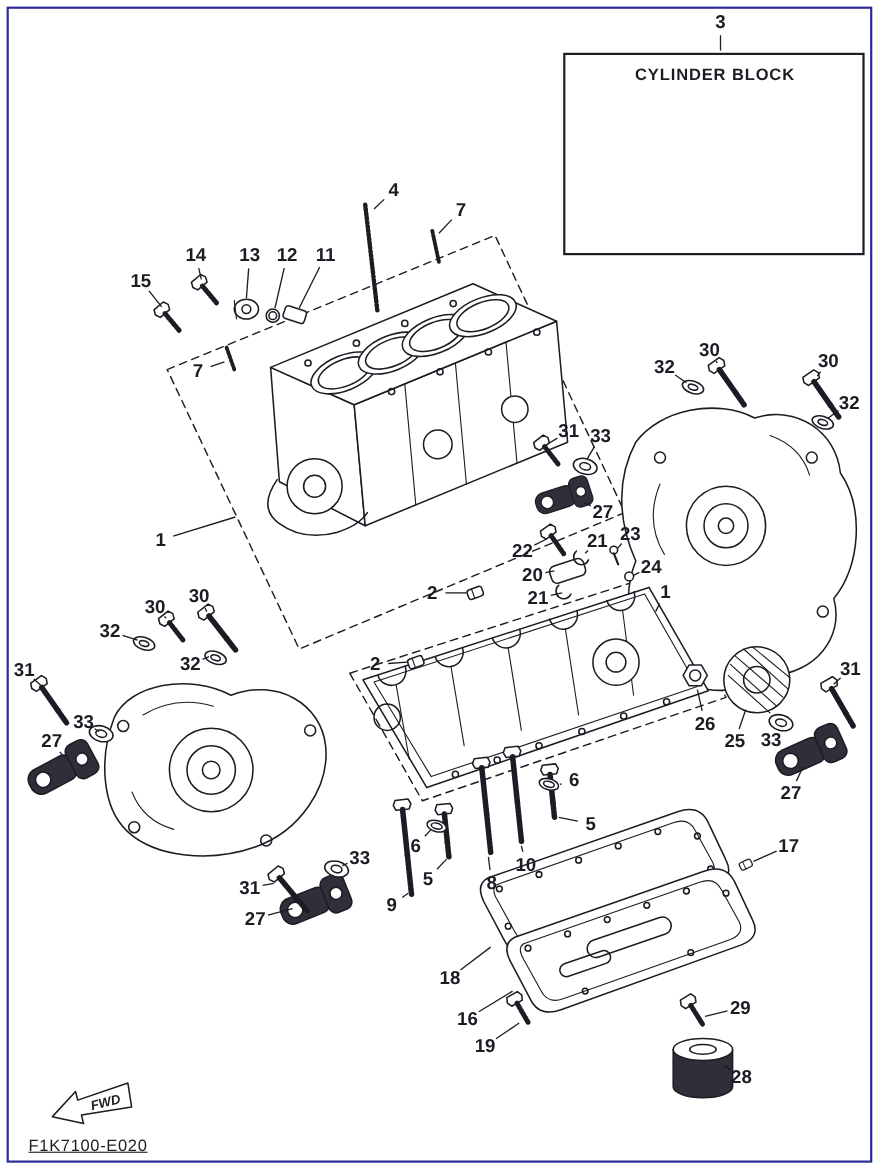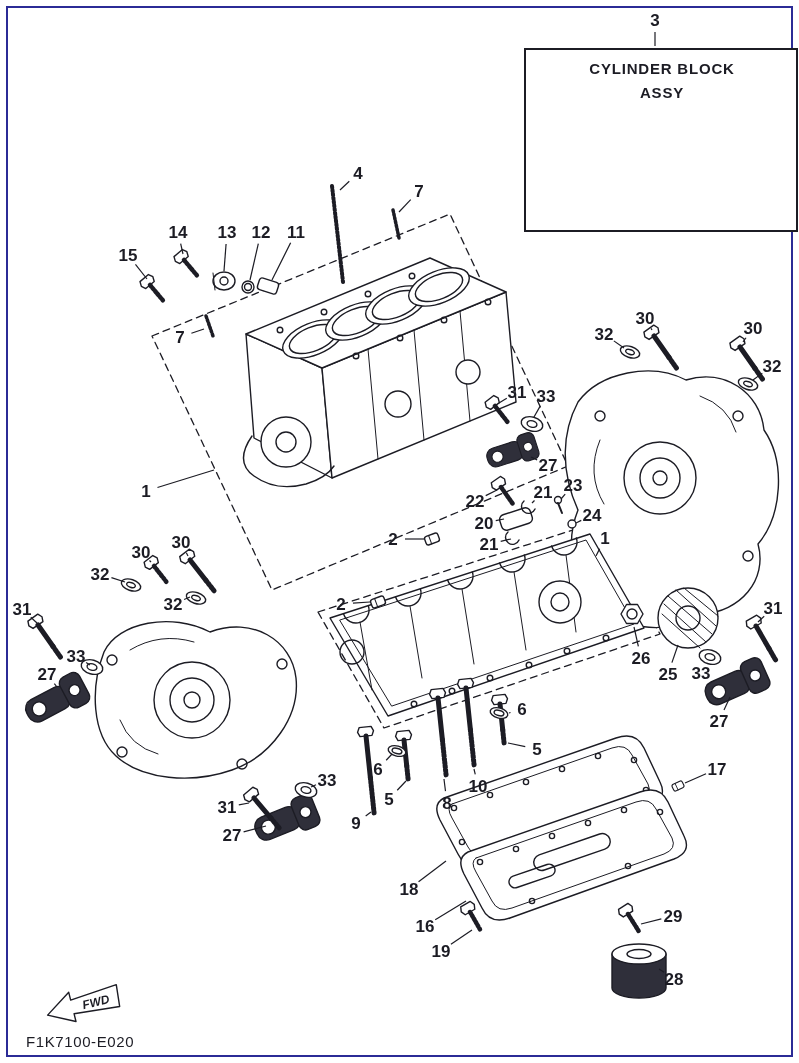--- a/index.html
+++ b/index.html
@@ -14,33 +14,33 @@
     overflow: hidden;
   }
   .page-border {
     position: absolute; left: 6px; top: 6px; right: 6px; bottom: 6px;
     border: 2px solid var(--border, #2b2b96);
     pointer-events: none;
   }
   svg.diagram { position:absolute; left:0; top:0; color: var(--ink, #1c1c24); }
 
   .info-box {
-    position: absolute; left: 524px; top: 48px; width: 274px; height: 184px;
+    position: absolute; left: 512px; top: 48px; width: 274px; height: 184px;
     border: 2px solid var(--ink, #1c1c24);
     background: var(--paper, #fff);
     padding: 10px 8px 0 10px;
   }
   .info-title  { text-align:center; font: 700 15px "Liberation Sans", sans-serif; letter-spacing: .8px; }
   .info-title + .info-title { margin-top: 7px; }
   .info-refs   { margin-top: 11px; font: 700 13px "Liberation Sans", sans-serif; line-height: 1.55; white-space: nowrap; }
   .ref-line.indent { padding-left: 7px; }
 
   .page-code {
     position: absolute; left: 26px; top: 1033px;
-    font: 400 15px "Liberation Sans", sans-serif; letter-spacing: .6px;
+    font: 400 15px "Liberation Sans", sans-serif; letter-spacing: .6px; text-decoration: underline;
   }
 
   #callouts text {
     font: 700 17px "Liberation Sans", sans-serif;
     fill: var(--ink, #1c1c24); stroke: none;
     text-anchor: middle; dominant-baseline: central;
   }
   #callouts line { stroke: var(--ink, #1c1c24); stroke-width: 1.2; }
   .fwd-text { font: italic 700 12px "Liberation Sans", sans-serif; fill: var(--ink,#1c1c24); stroke: none; text-anchor: middle; dominant-baseline: central; }
 </style>
@@ -409,17 +409,16 @@
         <text x="441" y="951">19</text>
         <line x1="661.358289998256" y1="918.910427500436" x2="641" y2="924"></line>
         <text x="673" y="916">29</text>
         <line x1="664.0153964679458" y1="972.3435976452972" x2="659" y2="969"></line>
         <text x="674" y="979">28</text>
       </g>
   </svg>
 
   <div class="info-box">
     <div class="info-title">CYLINDER BLOCK</div>
-    <div class="info-title">ASSY</div>
   </div>
 
   <div class="page-code">F1K7100-E020</div>
 </div>
 
 </body></html>

